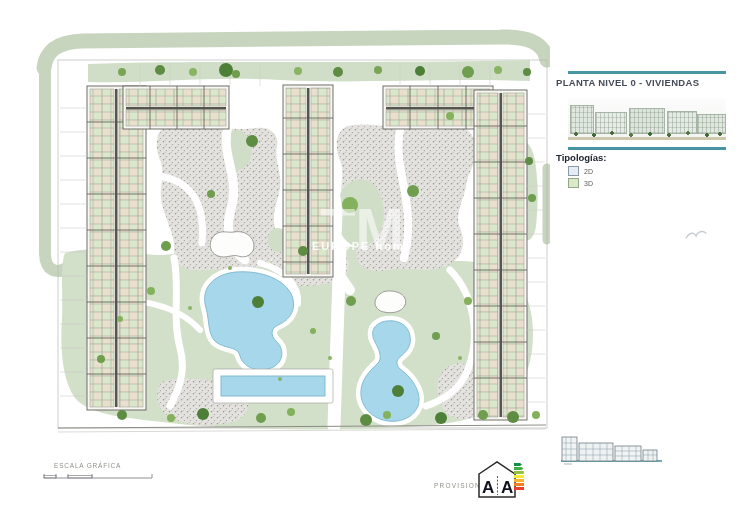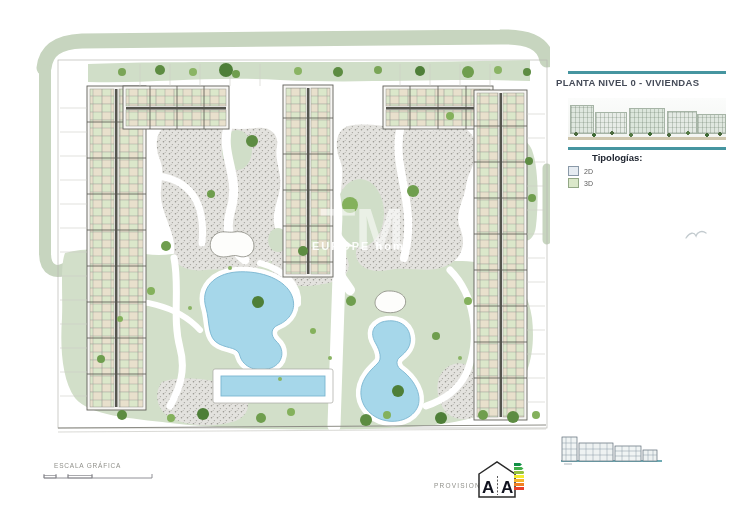--- a/index.html
+++ b/index.html
@@ -238,21 +238,21 @@
     <div class="blk" style="left:27px;bottom:6px;width:30px;height:20px;background-color:#e7ece7;"></div>
     <div class="blk" style="left:61px;bottom:6px;width:34px;height:24px;background-color:#dce6dc;"></div>
     <div class="blk" style="left:99px;bottom:6px;width:28px;height:21px;background-color:#e4eae4;"></div>
     <div class="blk" style="left:129px;bottom:6px;width:27px;height:18px;background-color:#dfe7df;"></div>
     <div class="trees" style="background:radial-gradient(circle 3px at 8px 4px,#4c6b3f 55%,transparent 60%),radial-gradient(circle 3px at 26px 5px,#3f6b35 55%,transparent 60%),radial-gradient(circle 3px at 44px 3px,#4c6b3f 55%,transparent 60%),radial-gradient(circle 3px at 63px 5px,#557a45 55%,transparent 60%),radial-gradient(circle 3px at 82px 4px,#3f6b35 55%,transparent 60%),radial-gradient(circle 3px at 101px 5px,#4c6b3f 55%,transparent 60%),radial-gradient(circle 3px at 120px 3px,#557a45 55%,transparent 60%),radial-gradient(circle 3px at 139px 5px,#3f6b35 55%,transparent 60%),radial-gradient(circle 3px at 152px 4px,#4c6b3f 55%,transparent 60%);"></div>
     <div class="ground"></div>
   </div>
 
   <div class="abs divider" style="left:568px;top:147px;width:158px;"></div>
 
-  <div class="abs typ-head" style="left:592px;top:152px;">Tipologías:</div>
+  <div class="abs typ-head" style="left:556px;top:152px;">Tipologías:</div>
 
   <div class="abs" style="left:568px;top:165px;">
     <div class="legend-row">
       <span class="swatch" style="background:#e6ecf2;border:1px solid #8a99a8"></span>
       <span class="legend-label">2D</span>
     </div>
     <div class="legend-row">
       <span class="swatch" style="background:#dbe8ca;border:1px solid #93a886"></span>
       <span class="legend-label">3D</span>
     </div>

